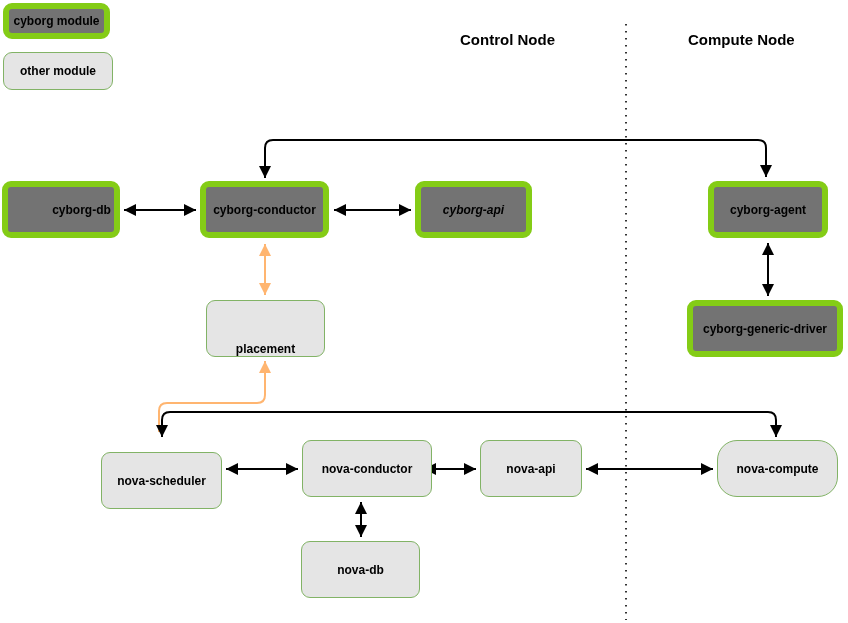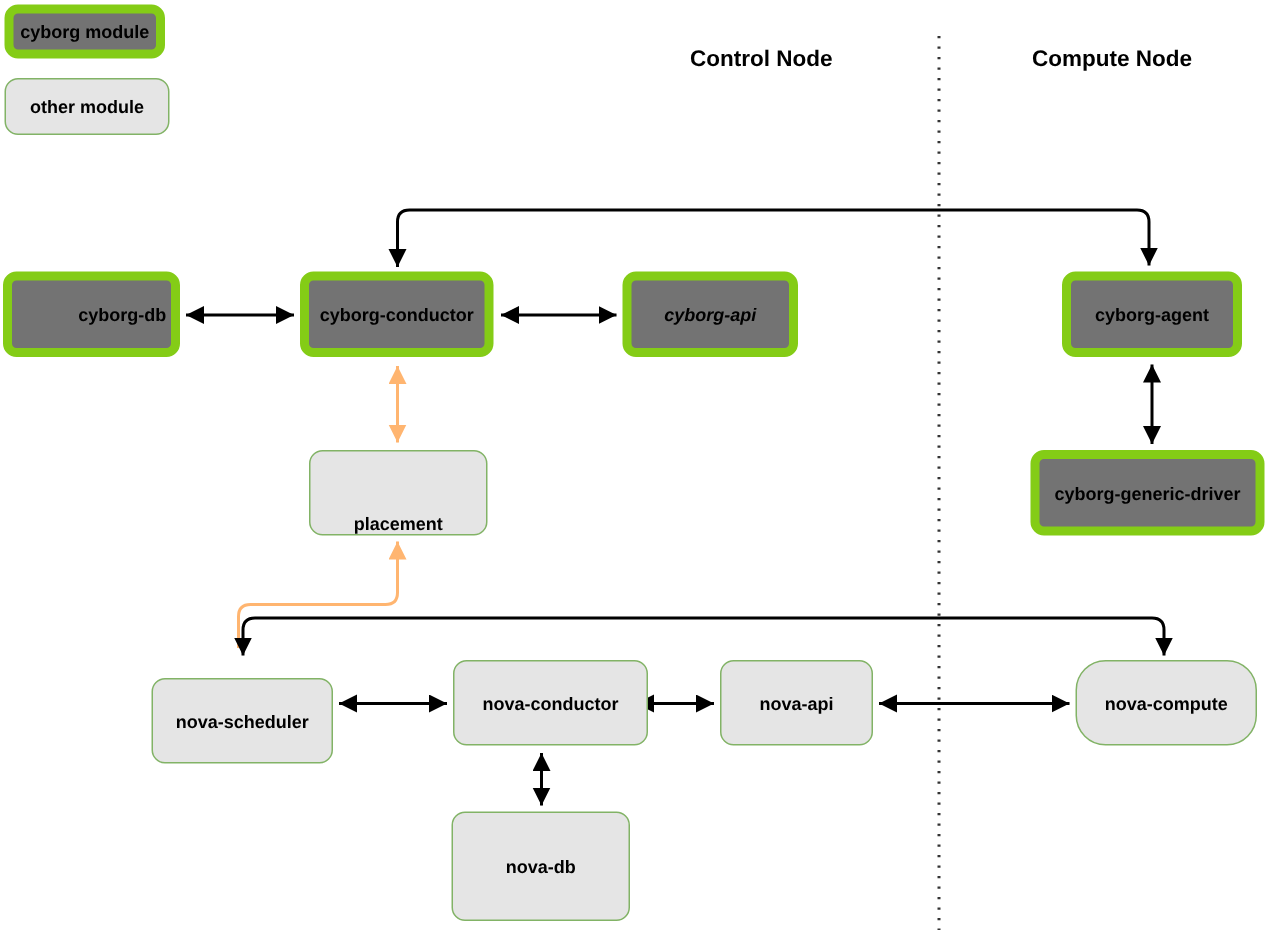--- a/index.html
+++ b/index.html
@@ -26,21 +26,21 @@
   #n-cyborg-db        {left:2px;  top:181px; width:118px; height:57px;padding-left:41px;}
   #n-cyborg-conductor {left:200px;top:181px; width:129px; height:57px;}
   #n-cyborg-api       {left:415px;top:181px; width:117px; height:57px;font-style:italic;}
   #n-cyborg-agent     {left:708px;top:181px; width:120px; height:57px;}
   #n-placement        {left:206px;top:300px; width:119px; height:57px;align-items:flex-end;}
   #n-cyborg-generic-driver {left:687px;top:300px;width:156px;height:57px;}
   #n-nova-scheduler   {left:101px;top:440px; width:121px; height:57px;margin-top:12px;}
   #n-nova-conductor   {left:302px;top:440px; width:130px; height:57px;}
   #n-nova-api         {left:480px;top:440px; width:102px; height:57px;}
   #n-nova-compute     {left:717px;top:440px; width:121px; height:57px;border-radius:20px;}
-  #n-nova-db          {left:301px;top:541px; width:119px; height:73px;}
+  #n-nova-db          {left:301px;top:541px; width:119px; height:57px;}
 
   
   #legend-cyborg {left:3px; top:3px;  width:107px; height:36px;}
   #legend-other  {left:3px; top:52px; width:110px; height:38px;}
 
   .zone-header{
     position:absolute;
     top:31px;
     width:176px;
     text-align:left;

